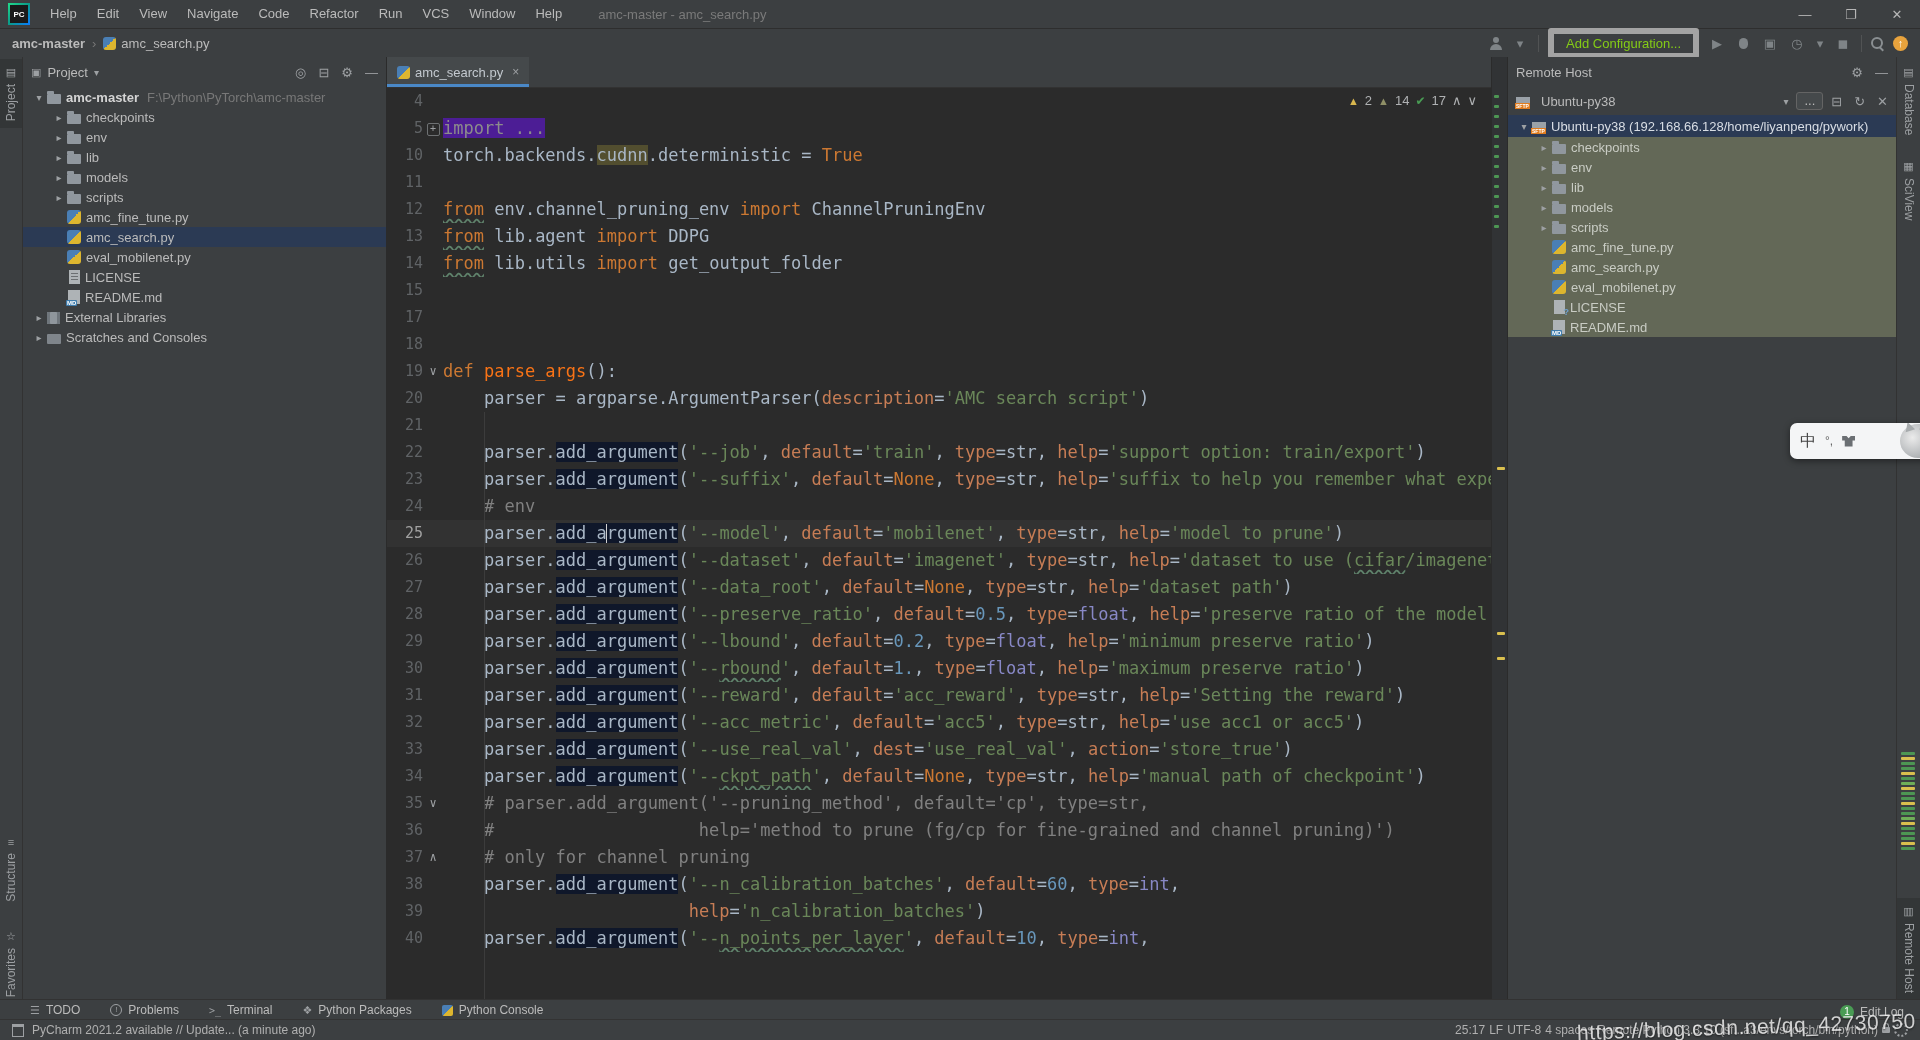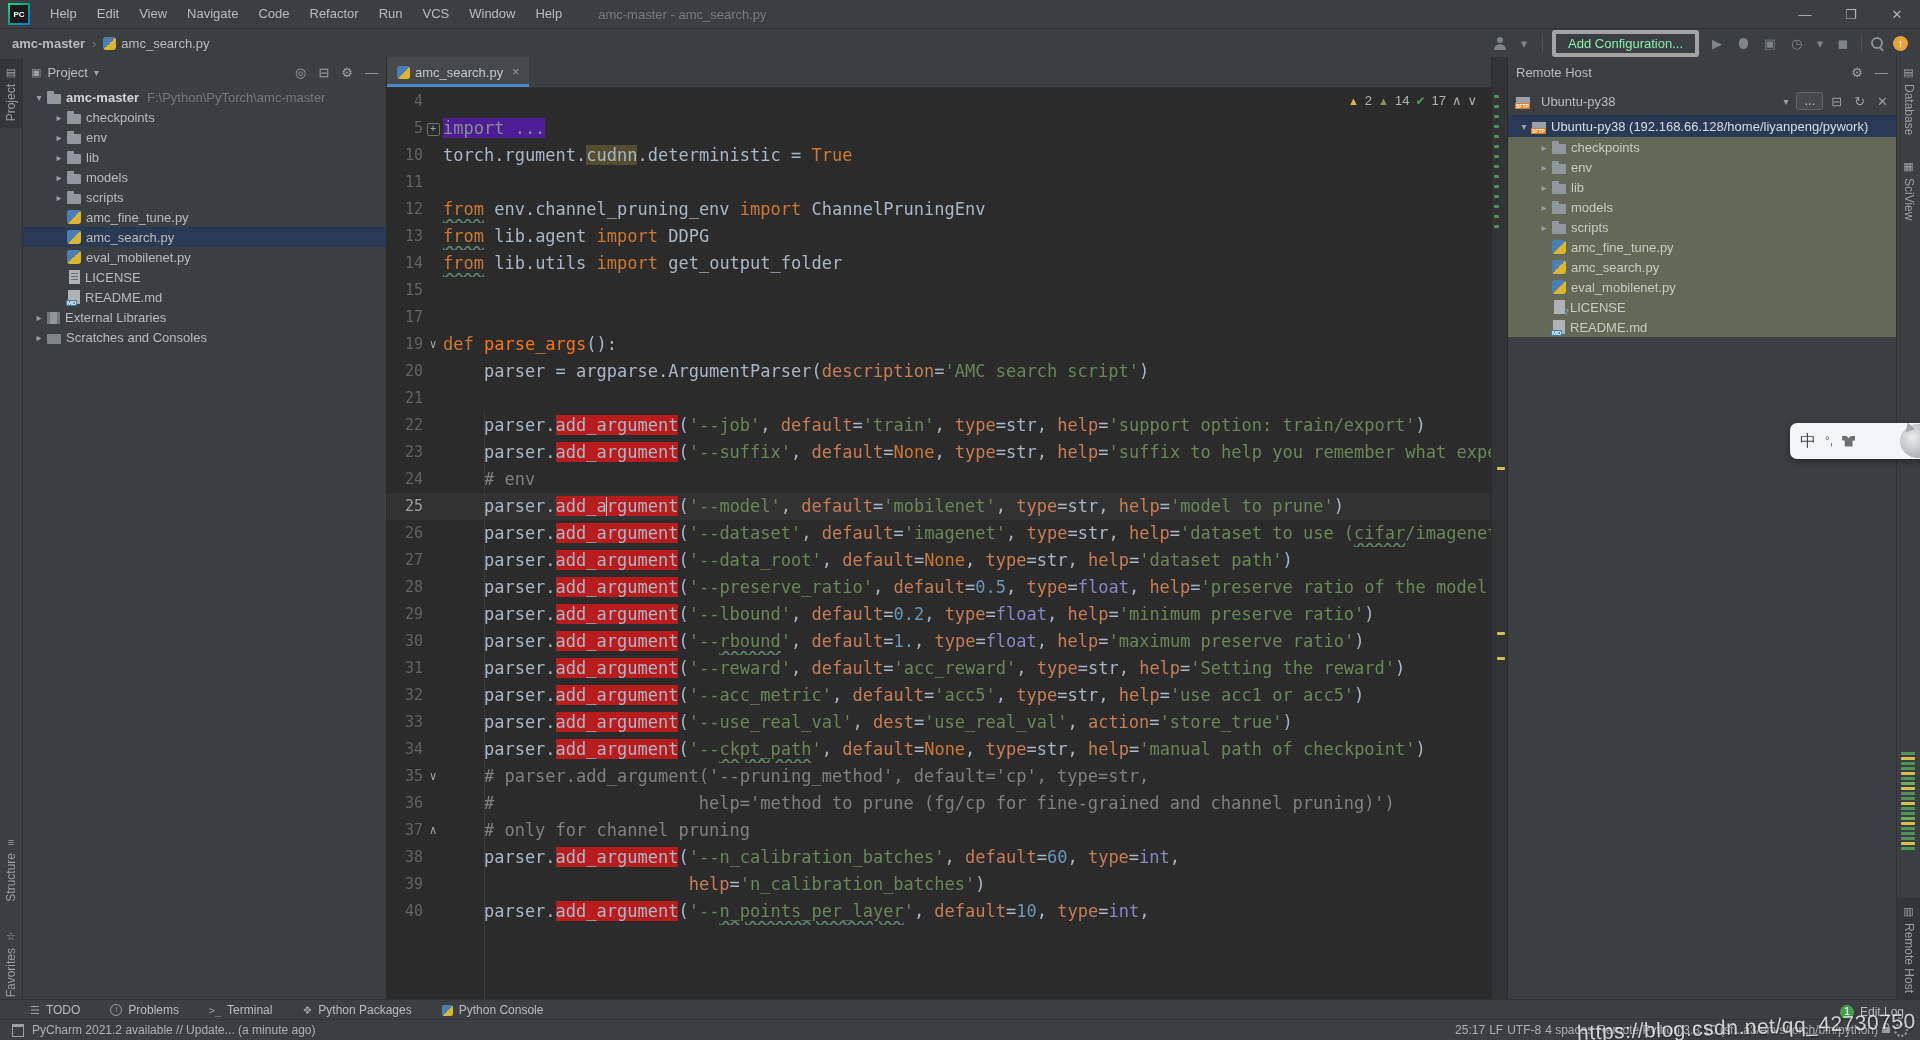--- a/index.html
+++ b/index.html
@@ -15,21 +15,21 @@
   .win-title{color:#7a7a7a;margin-left:26px;}
   .win-controls{margin-left:auto;display:flex;height:28px;}
   .win-btn{width:46px;display:flex;align-items:center;justify-content:center;color:#b6b6b6;font-size:13px;}
 
   
   .toolbar{height:28px;display:flex;align-items:center;background:#3c3f41;border-bottom:1px solid #323232;padding:0 12px;}
   .crumb-sep{color:#777;margin:0 7px;}
   .tb-right{margin-left:auto;display:flex;align-items:center;gap:9px;}
   .tb-icon{color:#7f8487;font-size:13px;width:18px;text-align:center;}
   .tb-sep{width:1px;height:17px;background:#515354;}
-  .add-config{border:4px solid #a3a3a3;border-radius:3px;padding:2px 12px;color:#86efac;}
+  .add-config{border:6px solid #a3a3a3;border-radius:3px;padding:2px 12px;color:#84cc16;}
   .py-ico{width:13px;height:13px;border-radius:3px;display:inline-block;flex:none;
           background:linear-gradient(135deg,#4a7fb5 50%,#ddb62f 50%);margin-right:5px;}
   .user-ico{width:13px;height:13px;position:relative;display:inline-block;}
   .user-ico::before{content:"";position:absolute;top:0;left:4px;width:6px;height:6px;border-radius:50%;background:#7f8487;}
   .user-ico::after{content:"";position:absolute;bottom:0;left:1px;width:12px;height:6px;border-radius:6px 6px 0 0;background:#7f8487;}
   .search-ico{width:13px;height:13px;position:relative;display:inline-block;}
   .search-ico::before{content:"";position:absolute;top:0;left:0;width:8px;height:8px;border:2px solid #8a8f92;border-radius:50%;}
   .search-ico::after{content:"";position:absolute;bottom:0;right:0;width:5px;height:2px;background:#8a8f92;transform:rotate(45deg);}
   .update-ico{width:15px;height:15px;border-radius:50%;background:#e8a33d;color:#fff;font-size:11px;line-height:15px;text-align:center;}
   .bug-ico{width:9px;height:11px;border-radius:5px;background:#7f8487;position:relative;margin:0 4px;}
@@ -82,21 +82,21 @@
   .crow{height:27px;display:flex;white-space:pre;font:17px/27px "DejaVu Sans Mono",monospace;}
   .crow.cur{background:#323232;}
   .gut{width:36px;text-align:right;color:#606366;font-size:15px;flex:none;}
   .crow.cur .gut{color:#a1a1a1;}
   .foldc{width:20px;flex:none;color:#9da0a3;text-align:center;font-size:12px;line-height:27px;}
   .fold-plus{display:inline-block;width:11px;height:11px;line-height:10px;border:1px solid #6e7173;font-size:10px;color:#9da0a3;background:#2b2b2b;text-align:center;border-radius:2px;}
   .codeln{flex:1;overflow:hidden;}
   .tk-d{color:#a9b7c6;} .tk-k{color:#cc7832;} .tk-s{color:#6a8759;} .tk-n{color:#6897bb;}
   .tk-c{color:#808080;} .tk-kw{color:#c77d55;} .tk-bi{color:#8888c6;} .tk-fn{color:#f97316;}
   .tk-fold{color:#8c8c8c;background:#4c1d95;}
-  .hl{background:#b91c1c;}
+  .hl{background:#0f172a;}
   .ylw{background:#524e2f;}
   .wavy{text-decoration:underline;text-decoration-style:wavy;text-decoration-color:#5f826b;text-underline-offset:3px;}
   .caret{display:inline-block;width:2px;height:19px;background:#d0d0d0;vertical-align:text-bottom;margin:0 -1px;}
   .indent-guide{position:absolute;width:1px;background:#3c3c3c;left:97px;}
   .inspections{position:absolute;top:5px;right:14px;display:flex;align-items:center;gap:6px;font-size:13px;color:#afb1b3;background:transparent;}
   .insp-warn{color:#d8b64e;font-size:11px;} .insp-weak{color:#8f8f66;font-size:11px;} .insp-ok{color:#499c54;font-size:12px;}
   .context-bar{height:26px;flex:none;background:#3b3e40;border-top:1px solid #2f2f2f;box-shadow:0 -3px 6px rgba(0,0,0,.25);
                font:13px/26px "DejaVu Sans Mono",monospace;color:#bbbbbb;padding-left:14px;position:relative;z-index:5;}
 
   
@@ -304,27 +304,28 @@
         <div class="etab">
           <span class="py-ico"></span>
           <span>amc_search.py</span>
           <span class="close">×</span>
         </div>
       </div>
       <div class="code-area">
         <div>
             <div class="crow"><span class="gut">4</span><span class="foldc"></span><span class="codeln"></span></div>
             <div class="crow"><span class="gut">5</span><span class="foldc"><span class="fold-plus">+</span></span><span class="codeln"><span class="tk-fold">import ...</span></span></div>
-            <div class="crow"><span class="gut">10</span><span class="foldc"></span><span class="codeln"><span class="tk-d">torch.rgument.</span><span class="tk-d ylw">cudnn</span><span class="tk-d">.deterministic = </span><span class="tk-k">True</span></span></div>
+            <div class="crow"><span class="gut">10</span><span class="foldc"></span><span class="codeln"><span class="tk-d">torch.backends.</span><span class="tk-d ylw">cudnn</span><span class="tk-d">.deterministic = </span><span class="tk-k">True</span></span></div>
             <div class="crow"><span class="gut">11</span><span class="foldc"></span><span class="codeln"></span></div>
             <div class="crow"><span class="gut">12</span><span class="foldc"></span><span class="codeln"><span class="tk-k wavy">from</span><span class="tk-d"> env.channel_pruning_env </span><span class="tk-k">import</span><span class="tk-d"> ChannelPruningEnv</span></span></div>
             <div class="crow"><span class="gut">13</span><span class="foldc"></span><span class="codeln"><span class="tk-k wavy">from</span><span class="tk-d"> lib.agent </span><span class="tk-k">import</span><span class="tk-d"> DDPG</span></span></div>
             <div class="crow"><span class="gut">14</span><span class="foldc"></span><span class="codeln"><span class="tk-k wavy">from</span><span class="tk-d"> lib.utils </span><span class="tk-k">import</span><span class="tk-d"> get_output_folder</span></span></div>
             <div class="crow"><span class="gut">15</span><span class="foldc"></span><span class="codeln"></span></div>
             <div class="crow"><span class="gut">17</span><span class="foldc"></span><span class="codeln"></span></div>
+            <div class="crow"><span class="gut">18</span><span class="foldc"></span><span class="codeln"></span></div>
             <div class="crow"><span class="gut">19</span><span class="foldc">∨</span><span class="codeln"><span class="tk-k">def </span><span class="tk-fn">parse_args</span><span class="tk-d">():</span></span></div>
             <div class="crow"><span class="gut">20</span><span class="foldc"></span><span class="codeln"><span class="tk-d">    parser = argparse.ArgumentParser(</span><span class="tk-kw">description</span><span class="tk-d">=</span><span class="tk-s">'AMC search script'</span><span class="tk-d">)</span></span></div>
             <div class="crow"><span class="gut">21</span><span class="foldc"></span><span class="codeln"></span></div>
             <div class="crow"><span class="gut">22</span><span class="foldc"></span><span class="codeln"><span class="tk-d">    parser.</span><span class="tk-d hl">add_argument</span><span class="tk-d">(</span><span class="tk-s">'--job'</span><span class="tk-d">, </span><span class="tk-kw">default</span><span class="tk-d">=</span><span class="tk-s">'train'</span><span class="tk-d">, </span><span class="tk-kw">type</span><span class="tk-d">=</span><span class="tk-d">str</span><span class="tk-d">, </span><span class="tk-kw">help</span><span class="tk-d">=</span><span class="tk-s">'support option: train/export'</span><span class="tk-d">)</span></span></div>
             <div class="crow"><span class="gut">23</span><span class="foldc"></span><span class="codeln"><span class="tk-d">    parser.</span><span class="tk-d hl">add_argument</span><span class="tk-d">(</span><span class="tk-s">'--suffix'</span><span class="tk-d">, </span><span class="tk-kw">default</span><span class="tk-d">=</span><span class="tk-k">None</span><span class="tk-d">, </span><span class="tk-kw">type</span><span class="tk-d">=</span><span class="tk-d">str</span><span class="tk-d">, </span><span class="tk-kw">help</span><span class="tk-d">=</span><span class="tk-s">'suffix to help you remember what experiment you ran'</span></span></div>
             <div class="crow"><span class="gut">24</span><span class="foldc"></span><span class="codeln"><span class="tk-c">    # env</span></span></div>
             <div class="crow cur"><span class="gut">25</span><span class="foldc"></span><span class="codeln"><span class="tk-d">    parser.</span><span class="tk-d hl">add_a</span><span class="caret"></span><span class="tk-d hl">rgument</span><span class="tk-d">(</span><span class="tk-s">'--model'</span><span class="tk-d">, </span><span class="tk-kw">default</span><span class="tk-d">=</span><span class="tk-s">'mobilenet'</span><span class="tk-d">, </span><span class="tk-kw">type</span><span class="tk-d">=</span><span class="tk-d">str</span><span class="tk-d">, </span><span class="tk-kw">help</span><span class="tk-d">=</span><span class="tk-s">'model to prune'</span><span class="tk-d">)</span></span></div>
             <div class="crow"><span class="gut">26</span><span class="foldc"></span><span class="codeln"><span class="tk-d">    parser.</span><span class="tk-d hl">add_argument</span><span class="tk-d">(</span><span class="tk-s">'--dataset'</span><span class="tk-d">, </span><span class="tk-kw">default</span><span class="tk-d">=</span><span class="tk-s">'imagenet'</span><span class="tk-d">, </span><span class="tk-kw">type</span><span class="tk-d">=</span><span class="tk-d">str</span><span class="tk-d">, </span><span class="tk-kw">help</span><span class="tk-d">=</span><span class="tk-s">'dataset to use (</span><span class="tk-s wavy">cifar</span><span class="tk-s">/imagenet)'</span></span></div>
             <div class="crow"><span class="gut">27</span><span class="foldc"></span><span class="codeln"><span class="tk-d">    parser.</span><span class="tk-d hl">add_argument</span><span class="tk-d">(</span><span class="tk-s">'--data_root'</span><span class="tk-d">, </span><span class="tk-kw">default</span><span class="tk-d">=</span><span class="tk-k">None</span><span class="tk-d">, </span><span class="tk-kw">type</span><span class="tk-d">=</span><span class="tk-d">str</span><span class="tk-d">, </span><span class="tk-kw">help</span><span class="tk-d">=</span><span class="tk-s">'dataset path'</span><span class="tk-d">)</span></span></div>
             <div class="crow"><span class="gut">28</span><span class="foldc"></span><span class="codeln"><span class="tk-d">    parser.</span><span class="tk-d hl">add_argument</span><span class="tk-d">(</span><span class="tk-s">'--preserve_ratio'</span><span class="tk-d">, </span><span class="tk-kw">default</span><span class="tk-d">=</span><span class="tk-n">0.5</span><span class="tk-d">, </span><span class="tk-kw">type</span><span class="tk-d">=</span><span class="tk-bi">float</span><span class="tk-d">, </span><span class="tk-kw">help</span><span class="tk-d">=</span><span class="tk-s">'preserve ratio of the model'</span></span></div>

